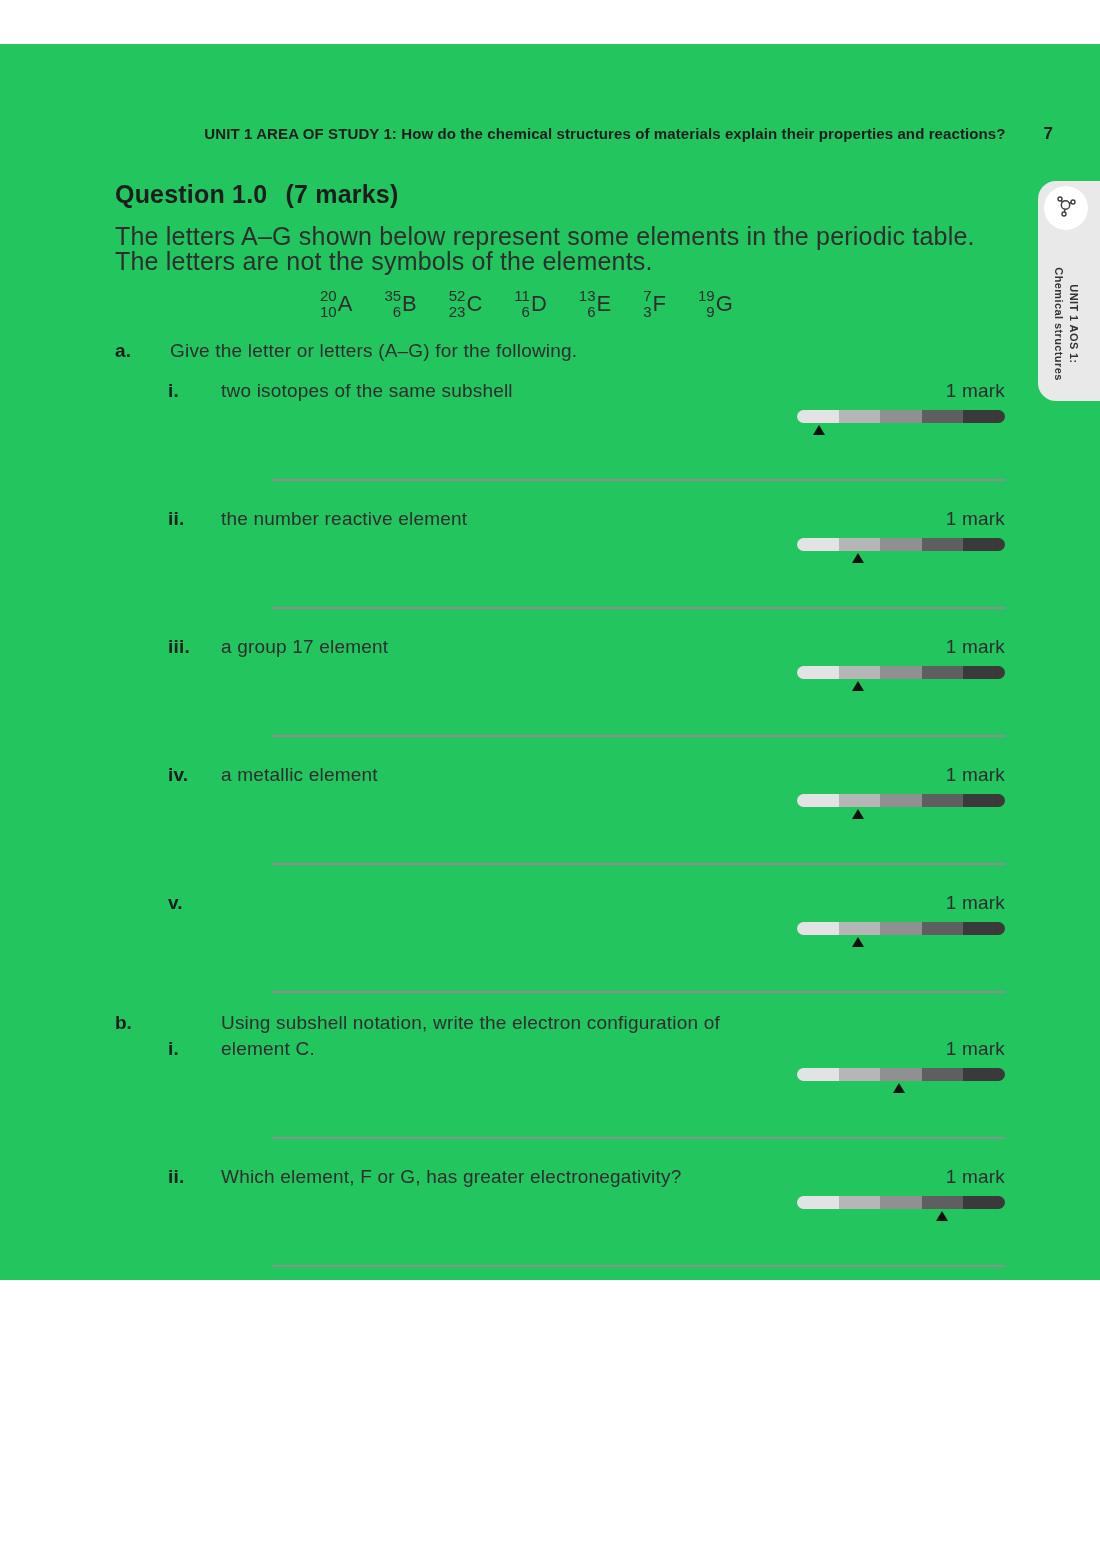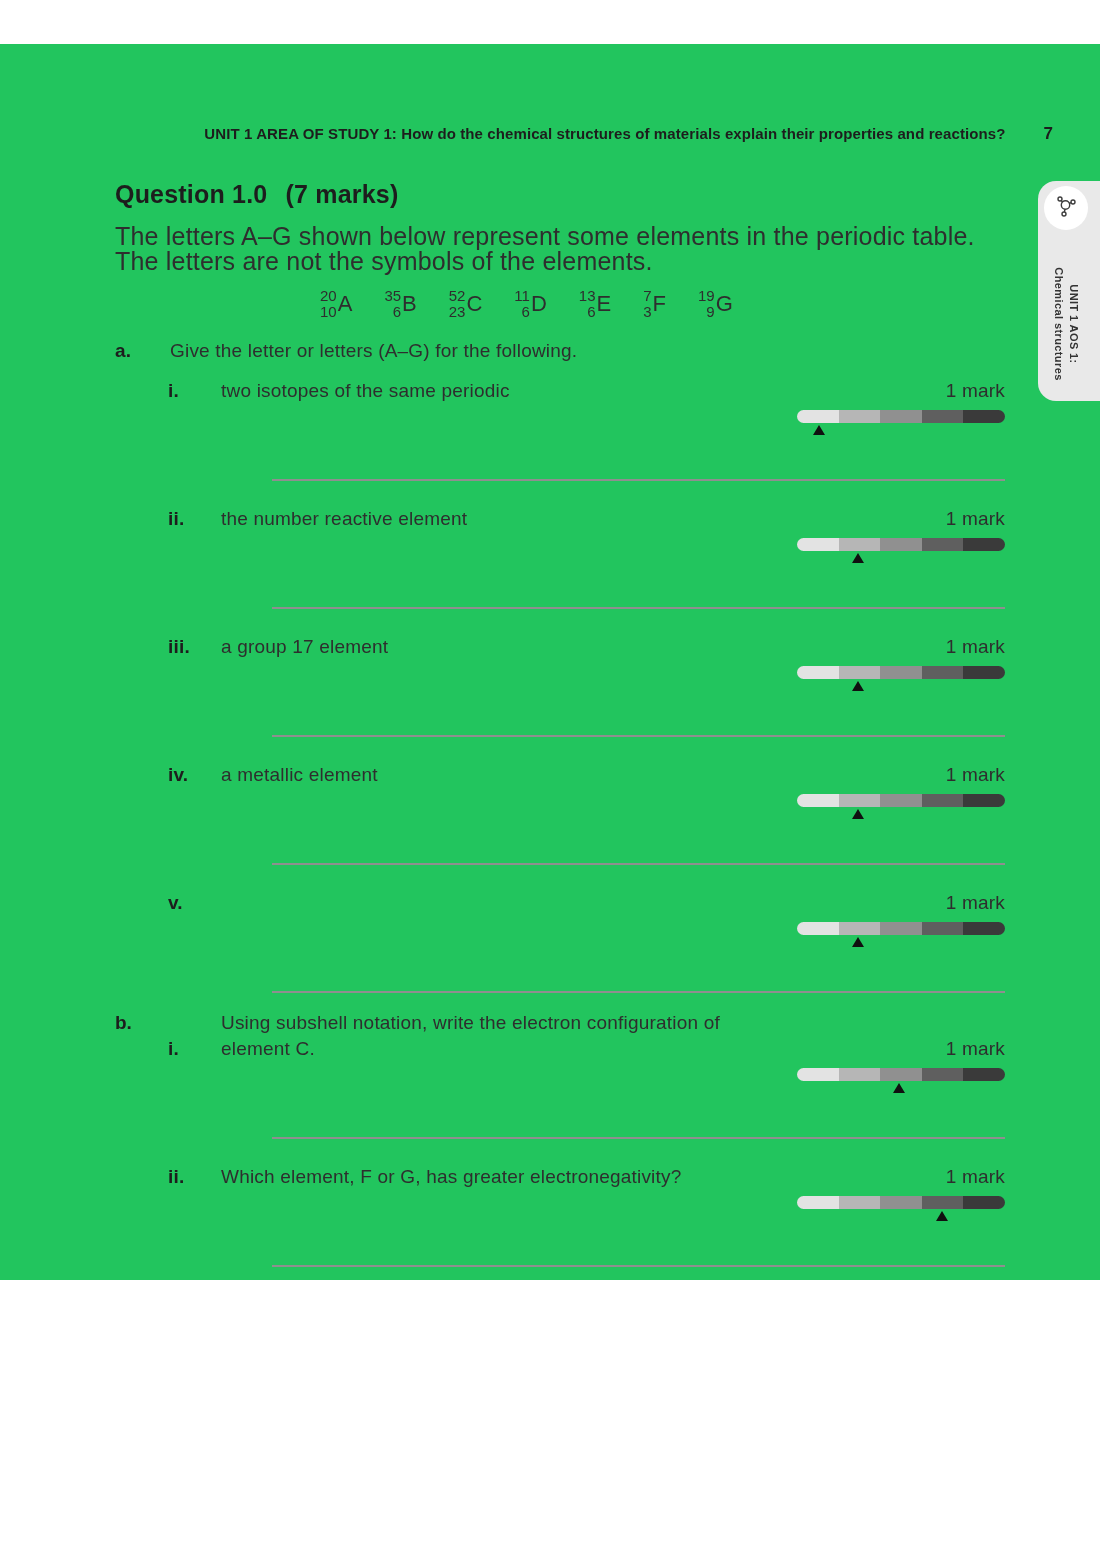--- a/index.html
+++ b/index.html
@@ -142,21 +142,21 @@
     <div class="part-row">
       <div class="plabel">a.</div>
       <div>Give the letter or letters (A–G) for the following.</div>
     </div>
 
     <div class="items">
 
       <div class="item">
         <div class="item-row">
           <span class="numeral">i.</span>
-          <span class="itext">two isotopes of the same periodic</span>
+          <span class="itext">two isotopes of the same subshell</span>
           <span class="marks">1 mark</span>
         </div>
         <div class="bar-area">
           <div class="diffbar">
               <span class="seg" style="background: rgb(227, 227, 227);"></span>
               <span class="seg" style="background: rgb(182, 182, 182);"></span>
               <span class="seg" style="background: rgb(144, 144, 144);"></span>
               <span class="seg" style="background: rgb(95, 95, 95);"></span>
               <span class="seg" style="background: rgb(58, 58, 58);"></span>
             </div>

